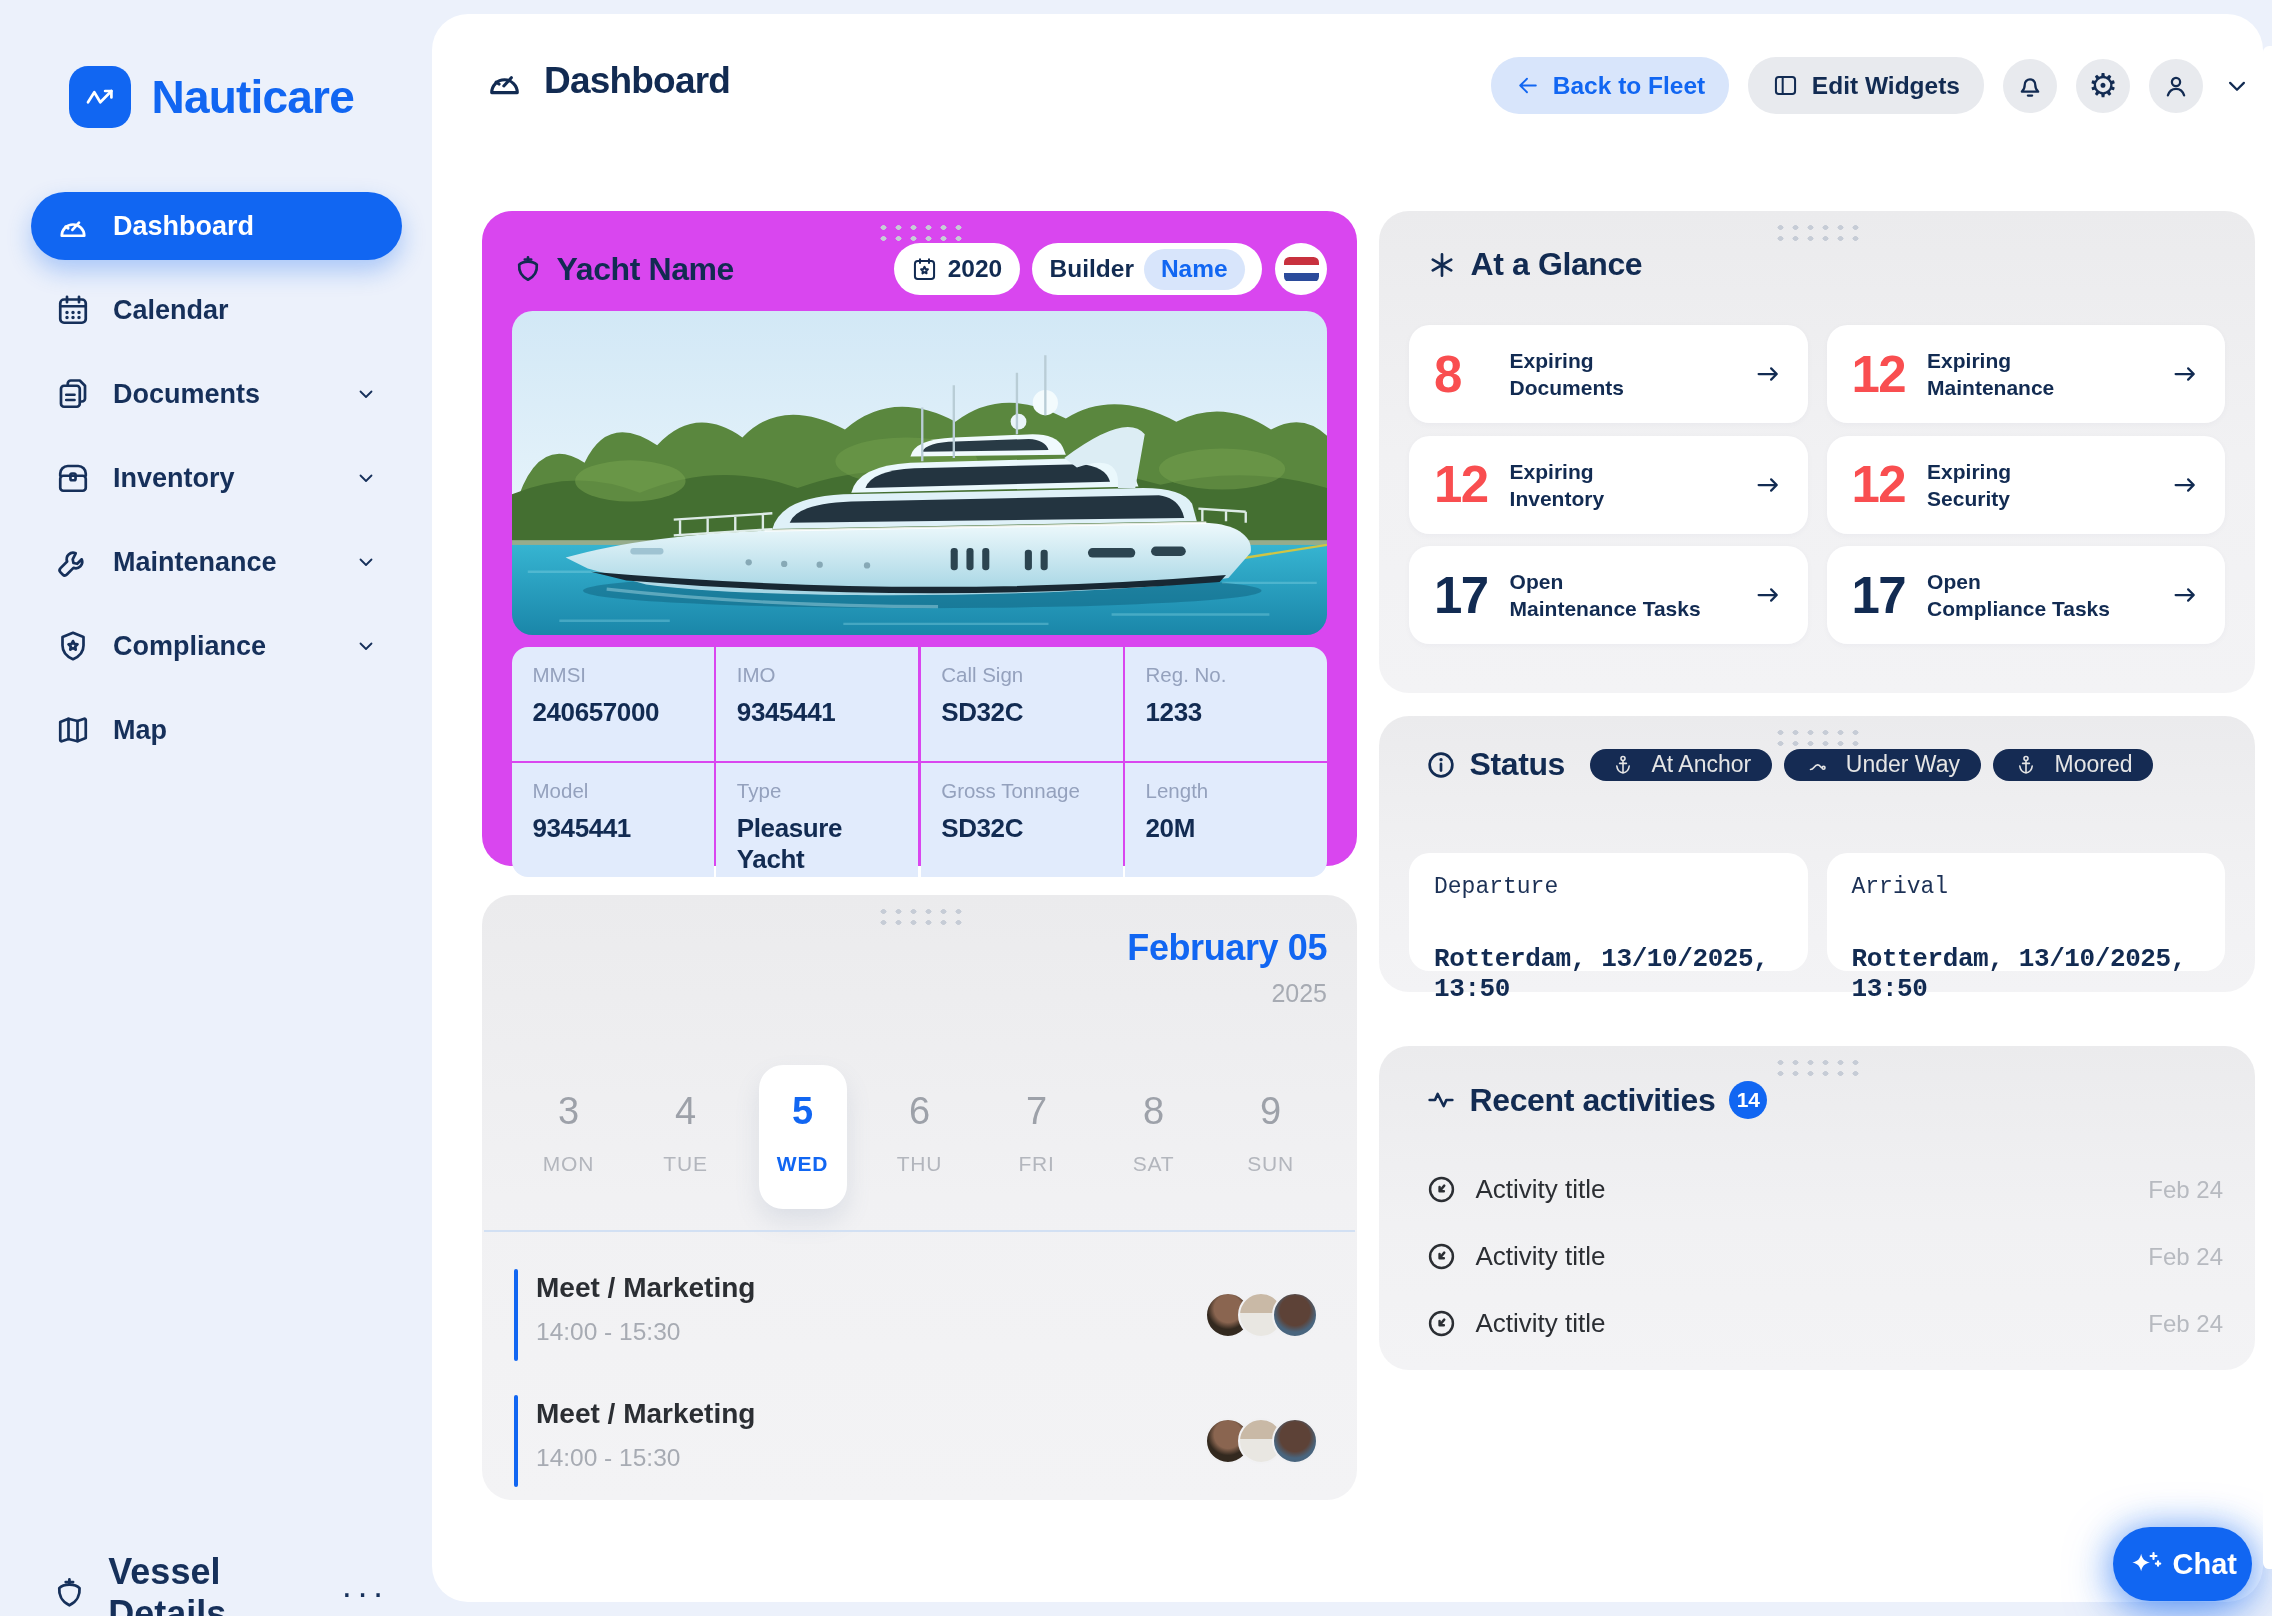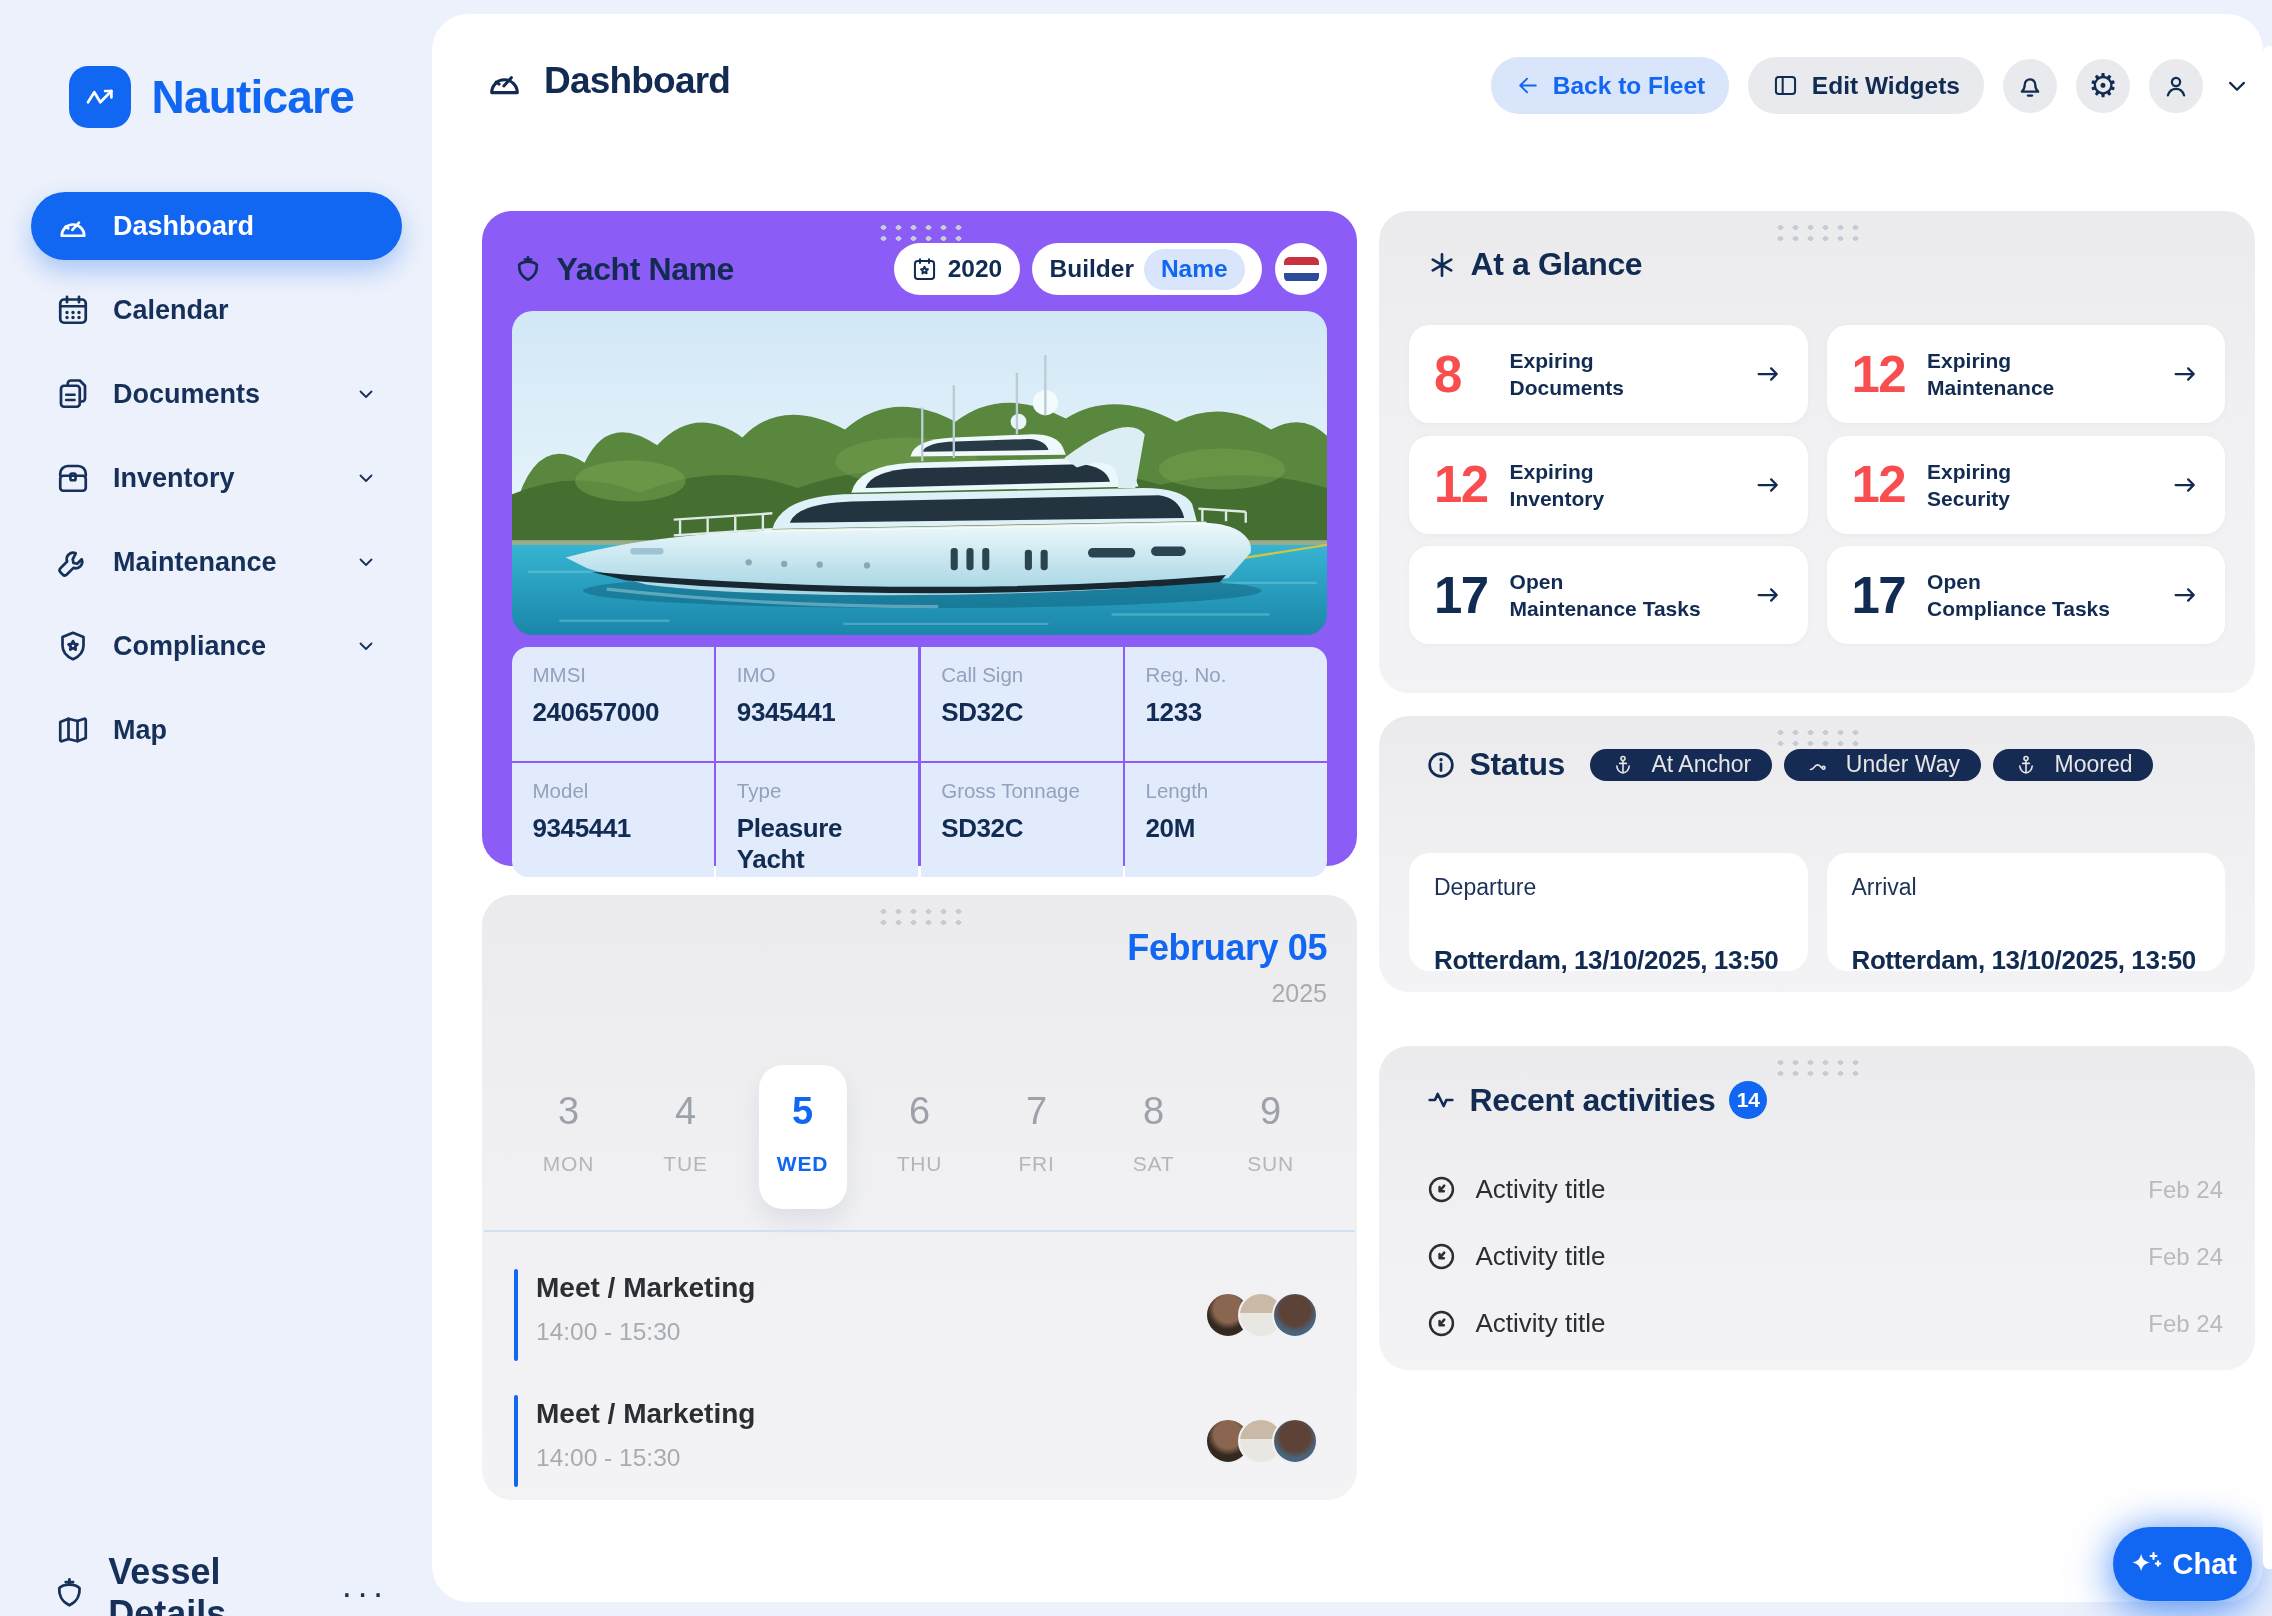--- a/index.html
+++ b/index.html
@@ -39,21 +39,21 @@
   .chev-plain{color:#122b52;width:30px;height:30px;cursor:pointer;}
 
   
   .widget{position:absolute;border-radius:30px;}
   .drag-dots{position:absolute;top:11px;left:50%;transform:translateX(-50%);width:88px;height:20.5px;
     background-image:radial-gradient(#c6ccd6 2.8px,transparent 3.3px);background-size:15px 11px;cursor:grab;}
   .w-title{display:flex;align-items:center;gap:12.6px;font-size:32px;font-weight:bold;color:#122b52;letter-spacing:-0.4px;}
   .w-title .nico{width:32px;height:32px;stroke-width:2;}
 
   
-  .yacht{left:50px;top:197px;width:875px;height:655px;background:#8b5cf6;}
+  .yacht{left:50px;top:197px;width:875px;height:655px;background:#d946ef;}
   .yacht-head{position:absolute;left:30px;right:30px;top:32px;display:flex;align-items:center;justify-content:space-between;}
   .yacht-pills{display:flex;align-items:center;gap:12.6px;}
   .chip{height:52px;border-radius:26px;background:#fff;display:flex;align-items:center;padding:0 17.4px;gap:9.5px;font-size:24.5px;font-weight:bold;color:#122b52;cursor:pointer;}
   .chip .nico{width:27px;height:27px;}
   .chip-inner{height:41px;border-radius:20.5px;background:#d8e5fb;color:#1166f2;display:flex;align-items:center;padding:0 17.4px;font-size:24.5px;font-weight:600;}
   .flag-wrap{width:52px;height:52px;border-radius:50%;background:#fff;display:flex;align-items:center;justify-content:center;cursor:pointer;}
   .flag-nl{width:35px;height:25px;border-radius:5.5px;overflow:hidden;display:flex;flex-direction:column;}
   .flag-nl div{flex:1;}
   .photo{position:absolute;left:30px;top:100px;width:815px;height:324px;border-radius:20.5px;overflow:hidden;}
   .dgrid{position:absolute;left:30px;top:436px;width:815px;display:grid;grid-template-columns:repeat(4,1fr);gap:2.4px;border-radius:16px;overflow:hidden;}
@@ -98,21 +98,21 @@
   .stat-lbl{margin-left:12.6px;font-size:21px;font-weight:600;color:#122b52;line-height:27px;}
   .stat-arrow{margin-left:auto;width:30px;height:30px;color:#122b52;}
 
   
   .statusw{left:947px;top:702px;width:876px;height:276px;background:linear-gradient(180deg,#ebebed 0%,#f1f1f3 60%,#f3f3f5 100%);}
   .status-head{position:absolute;left:46px;top:30px;display:flex;align-items:center;gap:14px;}
   .status-pills{display:flex;gap:12.6px;margin-left:11px;}
   .spill{height:32px;border-radius:24.5px;background:#152b53;color:#e5e5e5;display:flex;align-items:center;gap:17px;padding:0 20.5px;font-size:23px;font-weight:500;cursor:pointer;}
   .spill .nico{width:24px;height:24px;stroke-width:1.6;}
   .leg-cards{position:absolute;left:30px;right:30px;top:137px;display:flex;gap:19px;}
-  .leg{flex:1;background:#fff;border-radius:20.5px;height:118px;padding:20.5px 25px;}
+  .leg{flex:1;background:#fff;border-radius:20.5px;height:118px;padding:20.5px 25px;font-family:Liberation Mono, monospace;}
   .leg .ll{font-size:23px;color:#1c3156;}
   .leg .lv{font-size:26px;font-weight:bold;color:#122b52;margin-top:44px;letter-spacing:-0.4px;}
 
   
   .acts{left:947px;top:1032px;width:876px;height:324px;background:linear-gradient(180deg,#ebebed 0%,#f1f1f3 55%,#f3f3f5 100%);}
   .acts-head{position:absolute;left:46px;top:35px;display:flex;align-items:center;}
   .badge{margin-left:14px;width:38px;height:38px;border-radius:50%;background:#1166f2;color:#fff;font-size:21px;font-weight:bold;display:flex;align-items:center;justify-content:center;}
   .act-rows{position:absolute;left:46px;right:32px;top:118px;}
   .act-row{display:flex;align-items:center;height:51px;margin-bottom:16px;cursor:pointer;}
   .act-row .nico{width:33px;height:33px;color:#2b2e33;}

